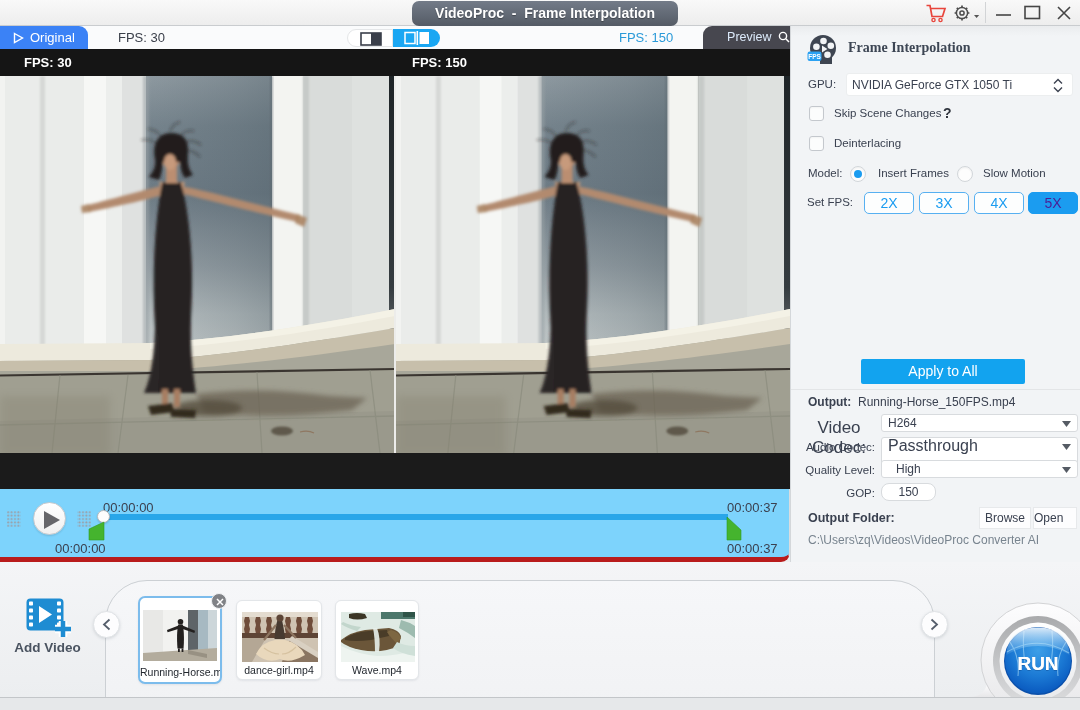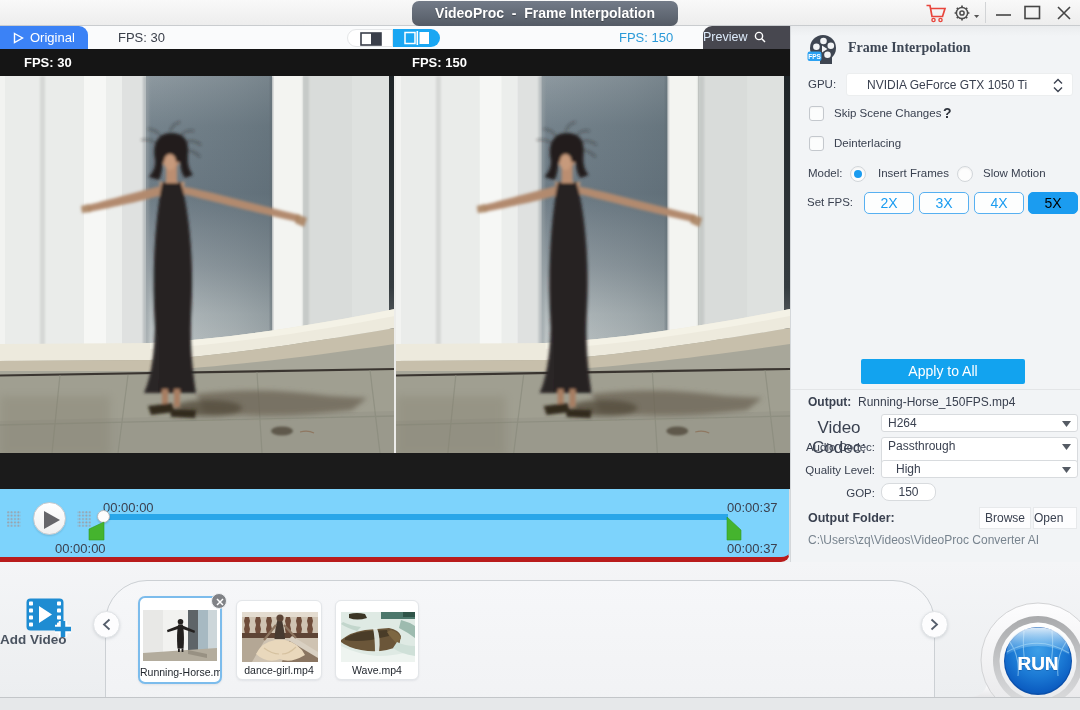--- a/index.html
+++ b/index.html
@@ -4,21 +4,21 @@
 html,body{width:1080px;height:710px;overflow:hidden;font-family:"Liberation Sans",sans-serif}
 #win{position:absolute;left:0;top:0;width:1080px;height:710px;background:#eceef0}
 .abs{position:absolute}
 
 #titlebar{position:absolute;left:0;top:0;width:1080px;height:26px;background:linear-gradient(#f9f9f9,#ededed);border-bottom:1px solid #c9cccf}
 #titletab{position:absolute;left:412px;top:1px;width:266px;height:25px;background:linear-gradient(#737b88,#545b65);border-radius:7px;color:#fff;font-size:14px;font-weight:bold;text-align:center;line-height:24px;text-shadow:0 1px 1px rgba(0,0,0,.35)}
 .vsep{position:absolute;top:2px;width:1px;height:21px;background:#d2d4d6}
 
 #toolbar{position:absolute;left:0;top:26px;width:790px;height:23px;background:#fafbfc}
 #tab-orig{position:absolute;left:0;top:0;width:88px;height:29px;background:#3b82f6;border-radius:0 9px 0 0;color:#fff;font-size:13px;line-height:23px}
-#tab-prev{position:absolute;left:703px;top:0;width:87px;height:34px;background:#47474f;border-radius:9px 0 0 0;color:#dceafa;font-size:12.5px;line-height:23px;text-align:left}
+#tab-prev{position:absolute;left:703px;top:0;width:87px;height:34px;background:#47474f;border-radius:9px 0 0 0;color:#dceafa;font-size:12.5px;line-height:23px;text-align:right}
 .fps30{position:absolute;left:118px;top:0;line-height:23px;font-size:13px;color:#3a3f4a}
 .fps150{position:absolute;left:619px;top:0;line-height:23px;font-size:13px;color:#2a9ad8}
 #tgl{position:absolute;left:347px;top:3px;width:93px;height:18px}
 #tglL{position:absolute;left:0;top:0;width:46px;height:18px;background:#fff;border:1px solid #e4e6e8;border-radius:9px 0 0 9px}
 #tglR{position:absolute;left:46px;top:0;width:47px;height:18px;background:#1aa7f3;border-radius:0 9px 9px 0}
 
 #labelbar{position:absolute;left:0;top:49px;width:790px;height:27px;background:#151515;color:#fff;font-weight:bold;font-size:13px}
 #vidwrap{position:absolute;left:0;top:76px;width:790px;height:377px;background:#0c0c0c}
 #blackbar2{position:absolute;left:0;top:453px;width:790px;height:36px;background:#1b1b1b}
 
@@ -259,21 +259,21 @@
     <circle cx="9.4" cy="13.7" r="3.3" fill="#f2f4f6"></circle>
     <circle cx="23.8" cy="12.8" r="3.3" fill="#f2f4f6"></circle>
     <circle cx="20.5" cy="21.8" r="3.3" fill="#f2f4f6"></circle>
     <path d="M15 12.5 l5.4 3.5 -5.4 3.5 z" fill="#f2f4f6"></path>
     <rect x="0.5" y="18.5" width="14" height="9.5" rx="2.2" fill="#2ba1f2"></rect>
     <text x="7.5" y="25.8" font-size="6.5" font-weight="bold" fill="#fff" text-anchor="middle" font-family="Liberation Sans">FPS</text>
   </svg>
   <div class="abs" style="left:57px;top:14px;font-family:'Liberation Serif',serif;font-weight:bold;font-size:14px;color:#3d4654">Frame Interpolation</div>
 
   <div class="rp-label" style="left:17px;top:52px;font-size:11.5px">GPU:</div>
-  <div class="selbox" style="left:55px;top:47px;width:227px;height:23px;border-color:#eceeef;font-size:12px;line-height:22px"><span style="margin-left:20px">NVIDIA GeForce GTX 1050 Ti</span>
+  <div class="selbox" style="left:55px;top:47px;width:227px;height:23px;border-color:#eceeef;font-size:12px;line-height:22px"><span style="margin-left:5px">NVIDIA GeForce GTX 1050 Ti</span>
     <svg class="abs" style="right:8px;top:4px" width="12" height="15" viewBox="0 0 12 15">
           <path d="M2 5.5 L6 1.5 L10 5.5 M2 9.5 L6 13.5 L10 9.5" fill="none" stroke="#3c4250" stroke-width="1.4"></path>
         </svg>
   </div>
 
   <div class="chk" style="left:18px;top:80px"></div>
   <div class="rp-label" style="left:43px;top:81px;font-size:11.5px">Skip Scene Changes</div>
   <div class="rp-label" style="left:152px;top:79px;font-size:14px;font-weight:bold;color:#2e333c">?</div>
   <div class="chk" style="left:18px;top:110px"></div>
   <div class="rp-label" style="left:43px;top:111px;font-size:11.5px">Deinterlacing</div>
@@ -283,34 +283,34 @@
   <div class="abs" style="left:63px;top:144px;width:8px;height:8px;border-radius:50%;background:#1b9cf0"></div>
   <div class="rp-label" style="left:87px;top:141px;font-size:11.5px">Insert Frames</div>
   <div class="abs" style="left:166px;top:140px;width:16px;height:16px;border-radius:50%;background:#fdfdfd;border:1px solid #d2d6da;box-shadow:inset 0 1px 2px rgba(0,0,0,.06)"></div>
   <div class="rp-label" style="left:192px;top:141px;font-size:11.5px">Slow Motion</div>
 
   <div class="rp-label" style="left:16px;top:170px;font-size:11.5px">Set FPS:</div>
   <div class="abs" style="left:73px;top:166px;width:215px;height:22px">
     <div class="fpsbtn" style="left:0">2X</div>
     <div class="fpsbtn" style="left:55px">3X</div>
     <div class="fpsbtn" style="left:110px">4X</div>
-    <div class="fpsbtn" style="left:164px;background:#1b9cf0;color:#000000;border-color:#1b9cf0">5X</div>
+    <div class="fpsbtn" style="left:164px;background:#1b9cf0;color:#4c1d95;border-color:#1b9cf0">5X</div>
   </div>
 
   <div class="abs" style="left:70px;top:333px;width:164px;height:25px;background:#12a3ef;border-radius:2px;color:#fff;font-size:14px;text-align:center;line-height:25px">Apply to All</div>
   <div class="abs" style="left:0;top:363px;width:290px;height:1px;background:#e3e5e7"></div>
 
   <div class="rp-label" style="left:17px;top:369px;font-size:12px"><b>Output:</b>&nbsp; Running-Horse_150FPS.mp4</div>
   <div class="rp-label" style="left:6px;top:392px;width:84px;text-align:center;font-size:17px">Video Codec:</div>
   <div class="selbox" style="left:90px;top:388px;width:197px;height:18px;font-size:12px;line-height:16px"><span style="margin-left:6px">H264</span>
     <svg class="abs" style="right:6px;top:6px" width="9" height="6" viewBox="0 0 9 6">
           <path d="M0 0 L9 0 L4.5 6 Z" fill="#555b64"></path>
         </svg></div>
   <div class="rp-label" style="left:0;top:415px;width:84px;text-align:right;font-size:11.5px">Audio Codec:</div>
-  <div class="selbox" style="left:90px;top:411px;width:197px;height:35px;font-size:12px;line-height:16px"><span style="margin-left:6px">Passthrough</span>
+  <div class="selbox" style="left:90px;top:411px;width:197px;height:35px;font-size:16px;line-height:16px"><span style="margin-left:6px">Passthrough</span>
     <svg class="abs" style="right:6px;top:6px" width="9" height="6" viewBox="0 0 9 6">
           <path d="M0 0 L9 0 L4.5 6 Z" fill="#555b64"></path>
         </svg></div>
   <div class="rp-label" style="left:0;top:438px;width:84px;text-align:right;font-size:11.5px">Quality Level:</div>
   <div class="selbox" style="left:90px;top:434px;width:197px;height:18px;font-size:12px;line-height:16px"><span style="margin-left:14px">High</span>
     <svg class="abs" style="right:6px;top:6px" width="9" height="6" viewBox="0 0 9 6">
           <path d="M0 0 L9 0 L4.5 6 Z" fill="#555b64"></path>
         </svg></div>
   <div class="rp-label" style="left:0;top:461px;width:84px;text-align:right;font-size:11.5px">GOP:</div>
   <div class="selbox" style="left:90px;top:457px;width:55px;height:18px;border-radius:8px;font-size:12px;line-height:16px;text-align:center">150</div>
@@ -332,21 +332,21 @@
           <rect x="3" y="24.5" width="4" height="4" rx="0.8"></rect>
       <rect x="31" y="3.5" width="4" height="4" rx="0.8"></rect>
           <rect x="31" y="10.5" width="4" height="4" rx="0.8"></rect>
           <rect x="31" y="17.5" width="4" height="4" rx="0.8"></rect>
           <rect x="31" y="24.5" width="4" height="4" rx="0.8"></rect>
     </g>
     <path d="M13 8 L26 16.5 L13 25 Z" fill="#fff"></path>
     <path d="M29 31 H 45 M37 23 V 39" stroke="#fff" stroke-width="8.5"></path>
     <path d="M29 31 H 45 M37 23 V 39" stroke="#1e8cd2" stroke-width="4.5"></path>
   </svg>
-  <div class="abs" style="left:0px;top:70px;width:95px;text-align:left;font-size:13.5px;font-weight:bold;color:#4a5360">Add Video</div>
+  <div class="abs" style="left:0px;top:78px;width:95px;text-align:center;font-size:13.5px;font-weight:bold;color:#4a5360">Add Video</div>
 
   <div class="navbtn" style="left:93px;top:49px"><svg width="9" height="13" viewBox="0 0 9 13" style="margin-top:6px">
           <path d="M7.5 1.5 L2 6.5 L7.5 11.5" fill="none" stroke="#555e6b" stroke-width="1.8"></path>
         </svg></div>
   <div class="navbtn" style="left:921px;top:49px"><svg width="9" height="13" viewBox="0 0 9 13" style="margin-top:6px">
           <path d="M1.5 1.5 L7 6.5 L1.5 11.5" fill="none" stroke="#555e6b" stroke-width="1.8"></path>
         </svg></div>
 
   <div class="card" style="left:138px;top:34px;width:84px;height:88px;border:2px solid #7cbcec;border-radius:7px">
     <svg class="abs" style="left:3px;top:12px" width="74" height="51" viewBox="0 0 74 51">

